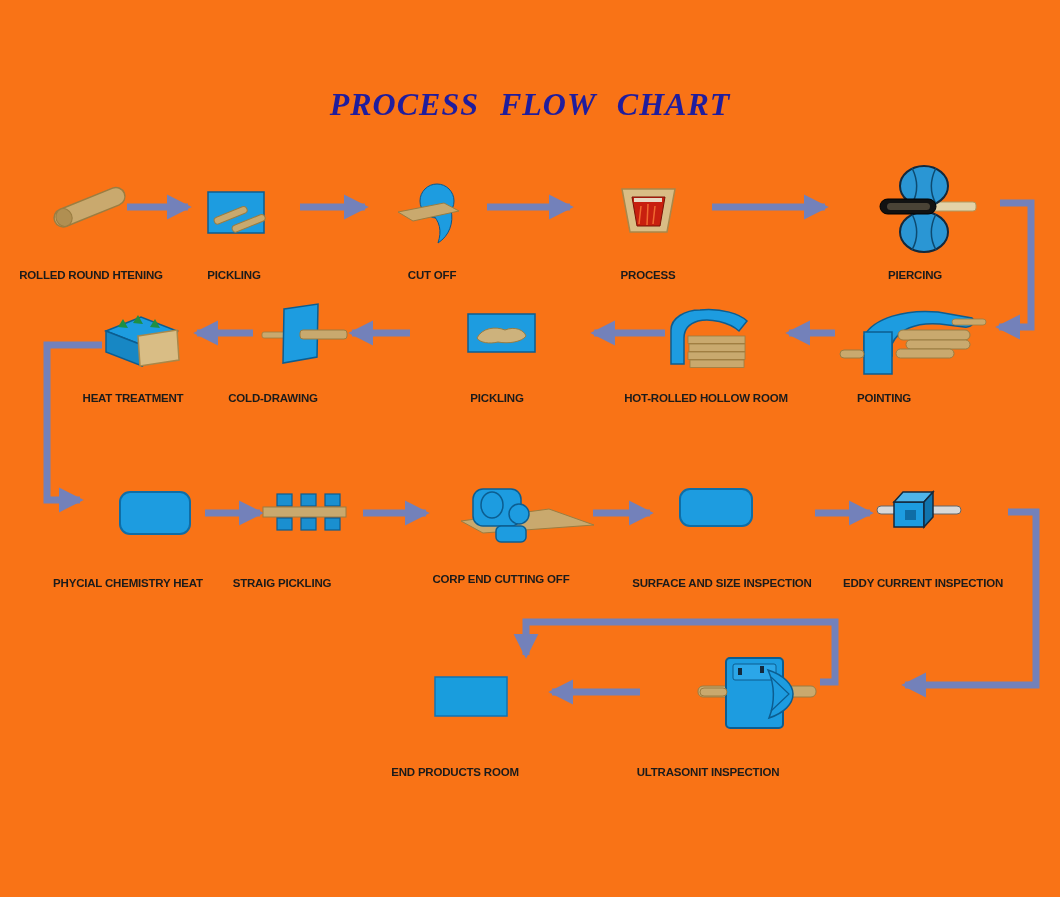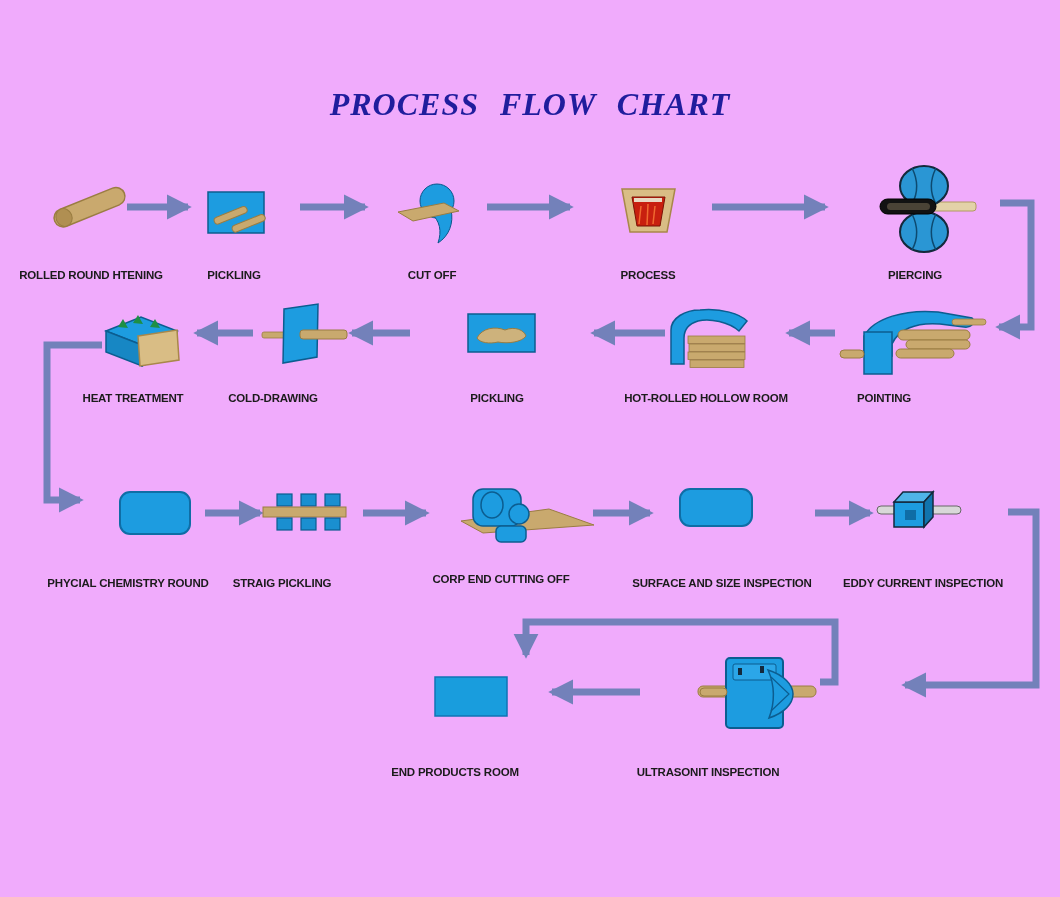--- a/index.html
+++ b/index.html
@@ -1,19 +1,19 @@
 <!DOCTYPE html>
 <html><head>
 <meta charset="utf-8">
 <style>
   html,body{margin:0;padding:0;background:#ffffff;}
   #canvas{
     position:relative;
     width:1060px;height:897px;
-    background:#f0abfc;
+    background:#f97316;
     font-family:"Liberation Sans", sans-serif;
     overflow:hidden;
   }
   .title{
     position:absolute;left:0;top:86px;width:1060px;
     text-align:center;
     font-family:"Liberation Serif", serif;
     font-style:italic;font-weight:bold;
     font-size:32px;letter-spacing:1px;word-spacing:12px;
     color:#201d9d;
@@ -199,21 +199,21 @@
   <div class="node-label" style="left:372px;top:268px;width:120px;">CUT OFF</div>
   <div class="node-label" style="left:588px;top:268px;width:120px;">PROCESS</div>
   <div class="node-label" style="left:855px;top:268px;width:120px;">PIERCING</div>
 
   <div class="node-label" style="left:53px;top:391px;width:160px;">HEAT TREATMENT</div>
   <div class="node-label" style="left:193px;top:391px;width:160px;">COLD-DRAWING</div>
   <div class="node-label" style="left:437px;top:391px;width:120px;">PICKLING</div>
   <div class="node-label" style="left:601px;top:391px;width:210px;">HOT-ROLLED HOLLOW ROOM</div>
   <div class="node-label" style="left:824px;top:391px;width:120px;">POINTING</div>
 
-  <div class="node-label" style="left:28px;top:576px;width:200px;">PHYCIAL CHEMISTRY ROUND</div>
+  <div class="node-label" style="left:28px;top:576px;width:200px;">PHYCIAL CHEMISTRY HEAT</div>
   <div class="node-label" style="left:202px;top:576px;width:160px;">STRAIG PICKLING</div>
   <div class="node-label" style="left:401px;top:544px;width:200px;margin-top:28px;">CORP END CUTTING OFF</div>
   <div class="node-label" style="left:612px;top:576px;width:220px;">SURFACE AND SIZE INSPECTION</div>
   <div class="node-label" style="left:813px;top:576px;width:220px;">EDDY CURRENT INSPECTION</div>
 
   <div class="node-label" style="left:355px;top:765px;width:200px;">END PRODUCTS ROOM</div>
   <div class="node-label" style="left:608px;top:765px;width:200px;">ULTRASONIT INSPECTION</div>
 
 </div>
 

